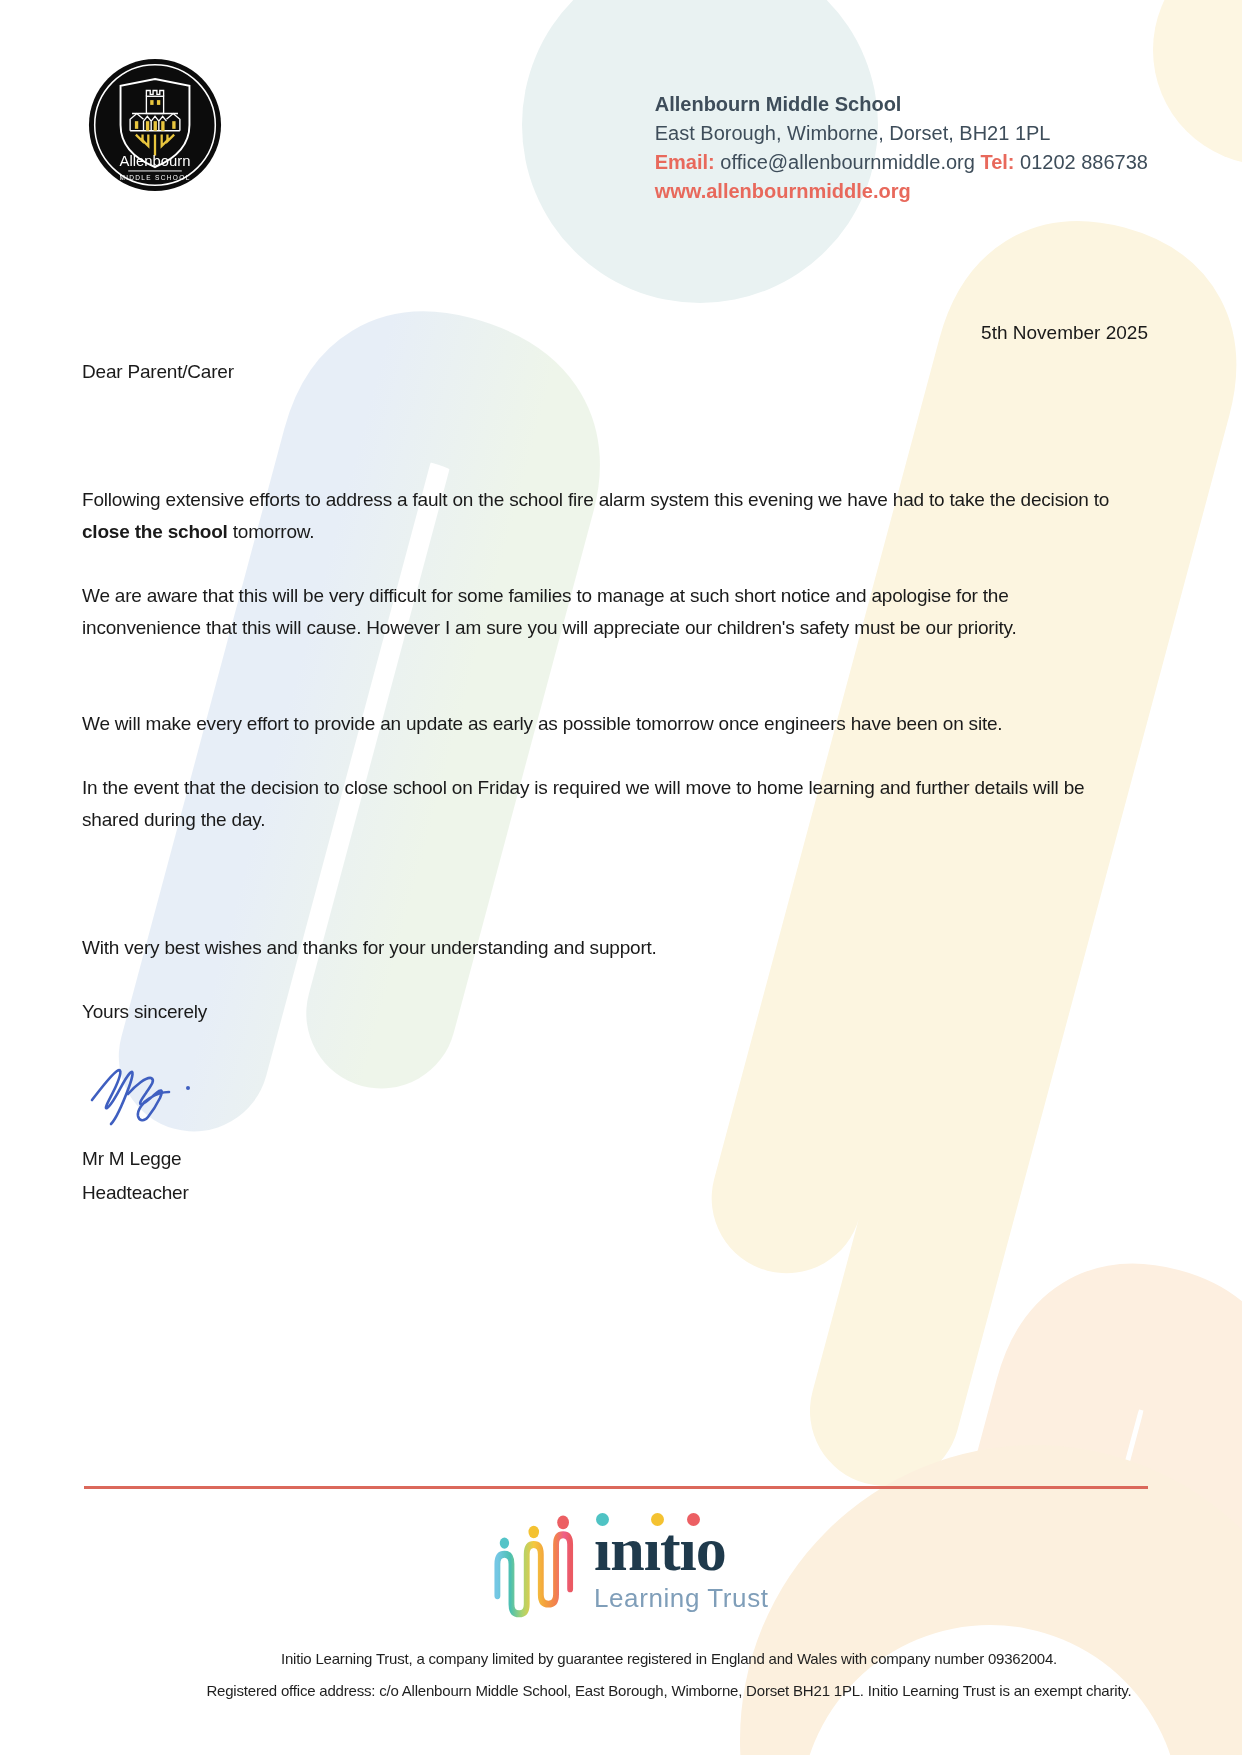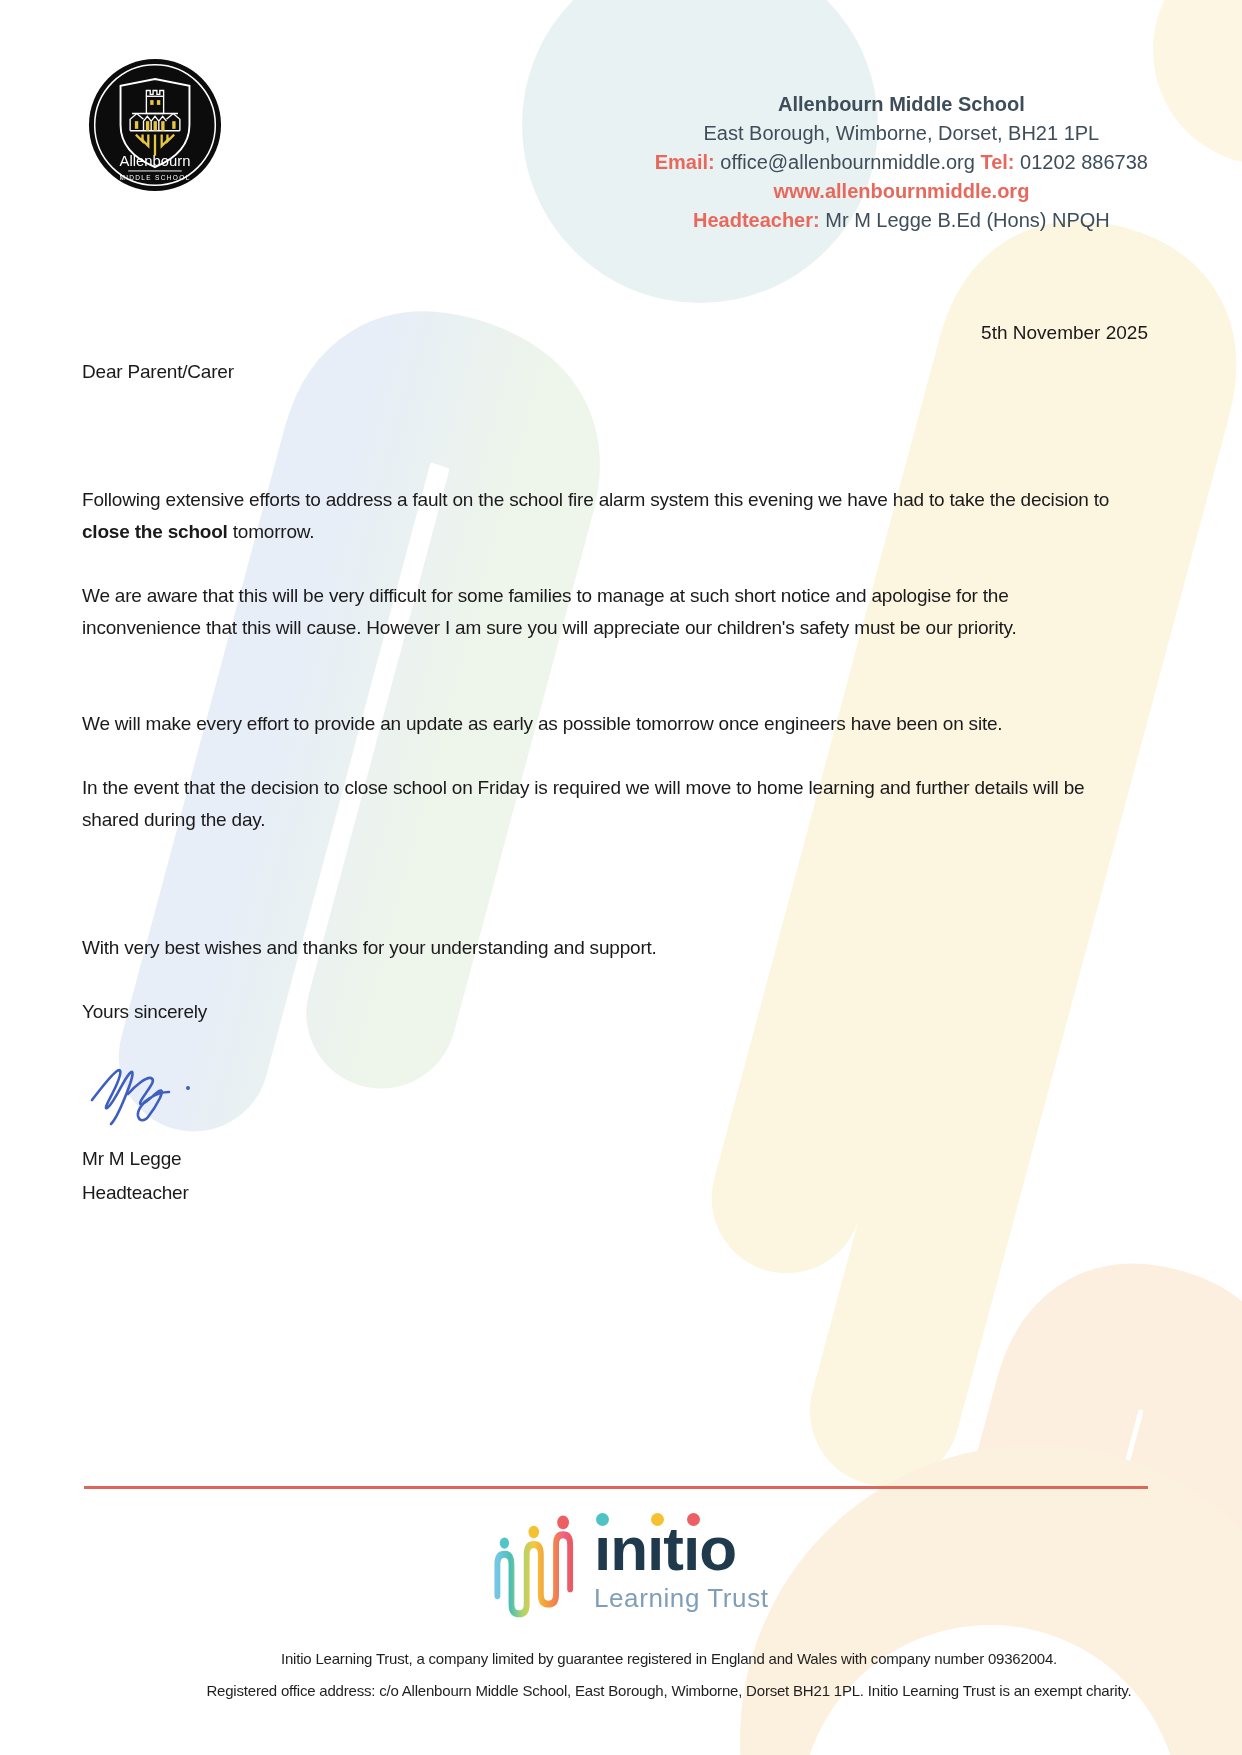--- a/index.html
+++ b/index.html
@@ -7,21 +7,21 @@
     position:relative;width:1242px;height:1755px;margin:0 auto;
     background:#ffffff;overflow:hidden;
     font-family:"Liberation Sans",sans-serif;color:#1a1a1a;
   }
   .wm{position:absolute;inset:0;z-index:0;pointer-events:none;}
 
   
   .crest{position:absolute;left:88px;top:58px;z-index:1;}
   .contact{
     position:absolute;top:90px;right:94px;z-index:1;
-    text-align:center;font-size:20px;line-height:29px;color:#3e4d5a;
+    text-align:left;font-size:20px;line-height:29px;color:#3e4d5a;
   }
   .contact .school-name{font-weight:bold;}
   .accent{color:#e8695c;font-weight:bold;}
   .website{color:#e8695c;font-weight:bold;}
 
   
   .dateline{position:absolute;top:322px;right:94px;font-size:19px;z-index:1;text-align:center;}
   .para{
     position:absolute;left:82px;width:1050px;font-size:19px;line-height:32px;
     letter-spacing:-0.2px;z-index:1;
@@ -31,20 +31,21 @@
 
   .sig-block{position:absolute;left:88px;top:1052px;z-index:1;}
 
   
   .rule{position:absolute;left:84px;top:1486px;width:1064px;height:3px;background:#db685b;z-index:1;}
   .trust-logo{position:absolute;left:488px;top:1514px;z-index:1;display:flex;align-items:flex-start;}
   .trust-word{position:relative;margin-left:18px;margin-top:4px;}
   .trust-name{
     font-size:62px;font-weight:bold;color:#1f3a4c;letter-spacing:-1px;line-height:1;
     position:relative;
+    font-family:Liberation Serif, serif;
   }
   .idot{position:absolute;width:13px;height:13px;border-radius:50%;top:-5px;}
   .idot.d1{left:2px;background:#4fc3c4;}
   .idot.d2{left:57px;background:#f4c231;}
   .idot.d3{left:93px;background:#ec5f63;}
   .trust-sub{font-size:26px;color:#7f9eb9;letter-spacing:0.6px;margin-top:3px;}
 
   .foot-line{
     position:absolute;left:0;width:1242px;text-align:center;z-index:1;
     font-size:15px;font-weight:500;color:#1f1f1f;letter-spacing:-0.2px;padding-left:48px;
@@ -113,24 +114,20 @@
     <div class="school-name">Allenbourn Middle School</div>
     <div>East Borough, Wimborne, Dorset, BH21 1PL</div>
     <div>
       <span class="accent">Email:</span>
       <span>office@allenbournmiddle.org</span>
       <span> </span>
       <span class="accent">Tel:</span>
       <span>01202 886738</span>
     </div>
     <div class="website">www.allenbournmiddle.org</div>
-    <div>
-      <span class="accent">Headteacher:</span>
-      <span>Mr M Legge B.Ed (Hons) NPQH</span>
-    </div>
   </div>
 
   <div class="dateline">5th November 2025</div>
   <div class="para" style="top:356px;">Dear Parent/Carer</div>
 
   <div class="para" style="top:580px;">We are aware that this will be very difficult for some families to manage at such short notice and apologise for the inconvenience that this will cause. However I am sure you will appreciate our children's safety must be our priority.</div>
   <div class="para" style="top:484px;">
     <span>Following extensive efforts to address a fault on the school fire alarm system this evening we have had to take the decision to </span><span class="b">close the school</span><span> tomorrow.</span>
   </div>
   <div class="para" style="top:772px;">In the event that the decision to close school on Friday is required we will move to home learning and further details will be shared during the day.</div>

